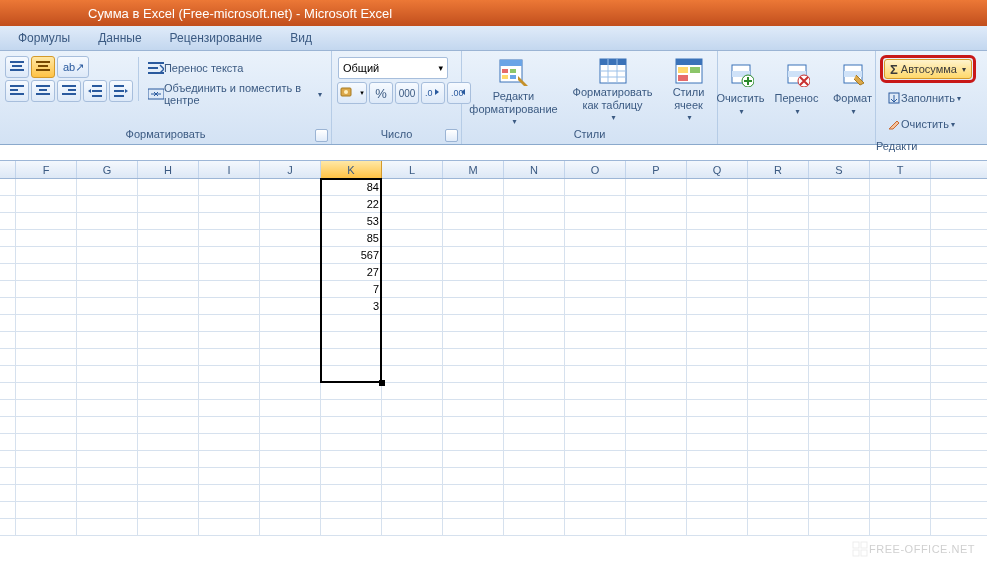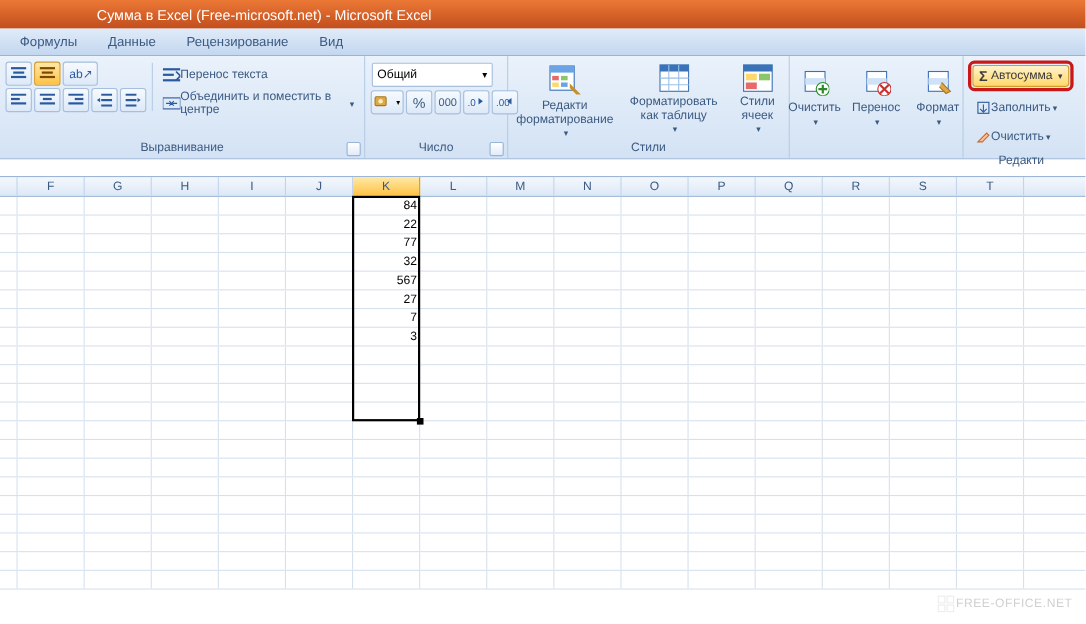--- a/index.html
+++ b/index.html
@@ -130,21 +130,21 @@
         <div class="mid-btn">
           <svg width="16" height="16">
               <rect x="0" y="3" width="16" height="10" fill="none" stroke="#2a5a9e"></rect>
               <path d="M3 8 L7 8 M9 8 L13 8 M6 6 L8 8 L6 10 M10 6 L8 8 L10 10" stroke="#2a5a9e" fill="none"></path>
             </svg>
           <span>Объединить и поместить в центре</span>
             <span class="dd">▾</span>
         </div>
       </div>
     </div>
-    <div class="group-label"><span>Выравнивание</span><div class="dl"></div></div>
+    <div class="group-label"><span>Форматировать</span><div class="dl"></div></div>
   </div>
 
   <div class="group" style="width:130px">
     <div class="group-body" style="flex-direction:column;align-items:flex-start">
       <div class="number-combo">
         <span>Общий</span>
           <span class="arr">▾</span>
       </div>
       <div style="display:flex">
         <div class="tiny-btn" style="width:30px">
@@ -283,21 +283,21 @@
           <span class="dd">▾</span>
       </div>
       <div class="mid-btn" style="margin-left:4px">
         <svg width="14" height="14">
             <path d="M4 10 L10 4 L12 6 L6 12 L2 12 Z" fill="#f4c4a0" stroke="#c86830"></path>
           </svg>
         <span>Очистить</span>
           <span class="dd">▾</span>
       </div>
     </div>
-    <div class="group-label" style="text-align:center;padding-right:6px"><span>Редакти</span></div>
+    <div class="group-label" style="text-align:left;padding-right:6px"><span>Редакти</span></div>
   </div>
 </div>
 
 <div class="sheet-gap"></div>
 
 <div class="col-headers" id="col-headers">
     <div style="width:16px;border-right:1px solid #c2d4eb"></div>
     <div class="ch">F</div>
     <div class="ch">G</div>
     <div class="ch">H</div>
@@ -352,39 +352,39 @@
       <div class="cell"></div>
       <div class="cell"></div>
     </div>
     <div class="grid-row">
       <div style="width:16px;border-right:1px solid #d6e1ee"></div>
       <div class="cell"></div>
       <div class="cell"></div>
       <div class="cell"></div>
       <div class="cell"></div>
       <div class="cell"></div>
-      <div class="cell">77</div>
-      <div class="cell"></div>
-      <div class="cell"></div>
-      <div class="cell"></div>
-      <div class="cell"></div>
-      <div class="cell"></div>
-      <div class="cell"></div>
-      <div class="cell"></div>
-      <div class="cell"></div>
-      <div class="cell"></div>
-    </div>
-    <div class="grid-row">
-      <div style="width:16px;border-right:1px solid #d6e1ee"></div>
-      <div class="cell"></div>
-      <div class="cell"></div>
-      <div class="cell"></div>
-      <div class="cell"></div>
-      <div class="cell"></div>
-      <div class="cell">32</div>
+      <div class="cell">53</div>
+      <div class="cell"></div>
+      <div class="cell"></div>
+      <div class="cell"></div>
+      <div class="cell"></div>
+      <div class="cell"></div>
+      <div class="cell"></div>
+      <div class="cell"></div>
+      <div class="cell"></div>
+      <div class="cell"></div>
+    </div>
+    <div class="grid-row">
+      <div style="width:16px;border-right:1px solid #d6e1ee"></div>
+      <div class="cell"></div>
+      <div class="cell"></div>
+      <div class="cell"></div>
+      <div class="cell"></div>
+      <div class="cell"></div>
+      <div class="cell">85</div>
       <div class="cell"></div>
       <div class="cell"></div>
       <div class="cell"></div>
       <div class="cell"></div>
       <div class="cell"></div>
       <div class="cell"></div>
       <div class="cell"></div>
       <div class="cell"></div>
       <div class="cell"></div>
     </div>

